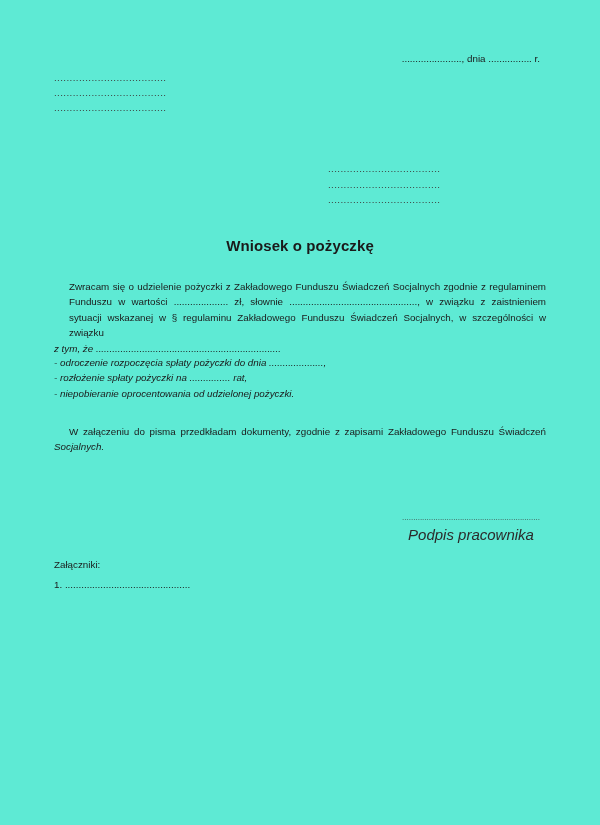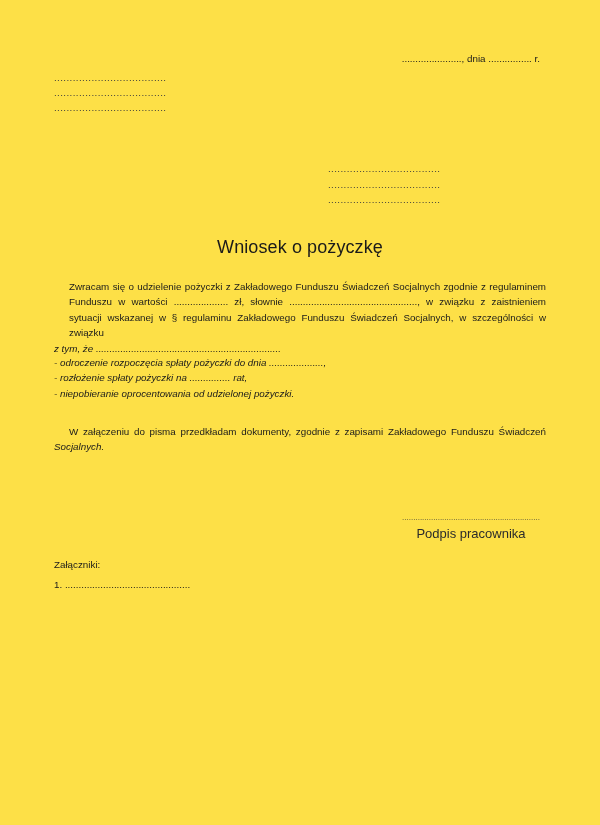--- a/index.html
+++ b/index.html
@@ -4,21 +4,21 @@
 <style>
   html, body {
     margin: 0;
     padding: 0;
     background: #ffffff;
   }
   .page {
     position: relative;
     width: 600px;
     height: 825px;
-    background: #fde047;
+    background: #5eead4;
     font-family: "Liberation Sans", "DejaVu Sans", sans-serif;
     font-size: 9.8px;
     color: #1a1a1a;
     overflow: hidden;
   }
   .abs { position: absolute; }
 
   .date-line {
     top: 51px;
     right: 60px;
@@ -28,22 +28,22 @@
   }
   .dots-block { line-height: 15px; color: #3c3c3c; letter-spacing: 0.4px; }
   .sender-block { left: 54px; top: 70px; }
   .recipient-block { left: 328px; top: 161px; line-height: 15.5px; }
 
   .page-title {
     top: 237px;
     left: 0;
     width: 100%;
     text-align: center;
-    font-size: 18px;
-    font-weight: normal;
+    font-size: 15px;
+    font-weight: bold;
     letter-spacing: 0.1px;
   }
 
   .body-block {
     left: 54px;
     width: 492px;
     line-height: 15.4px;
   }
   .intro-para   { top: 279px; }
   .request-para { top: 355px; }
@@ -64,22 +64,23 @@
   }
   .signature-dots {
     font-size: 8px;
     line-height: 10px;
     color: #3c3c3c;
     white-space: nowrap;
     overflow: hidden;
   }
   .signature-label {
     margin-top: 3px;
-    font-size: 13px;
+    font-size: 15px;
     color: #2b2b2b;
+    font-style: italic;
   }
 
   .attachments-label { left: 54px; top: 557px; line-height: 15px; }
   .attachment-item   { left: 54px; top: 577px; line-height: 15px; }
 </style>
 </head>
 <body>
 
 <div class="page">
 

